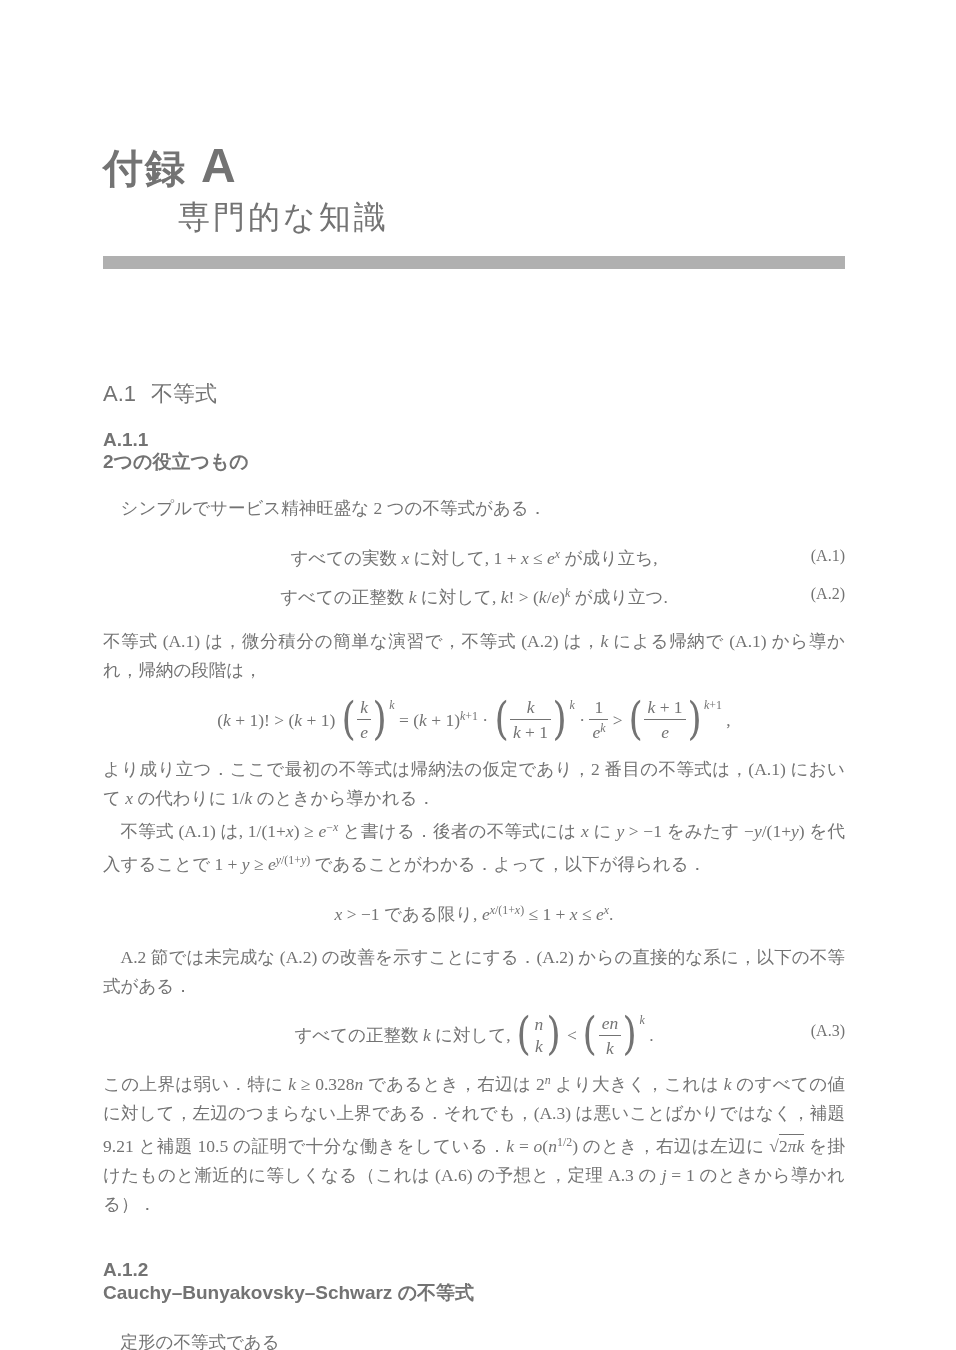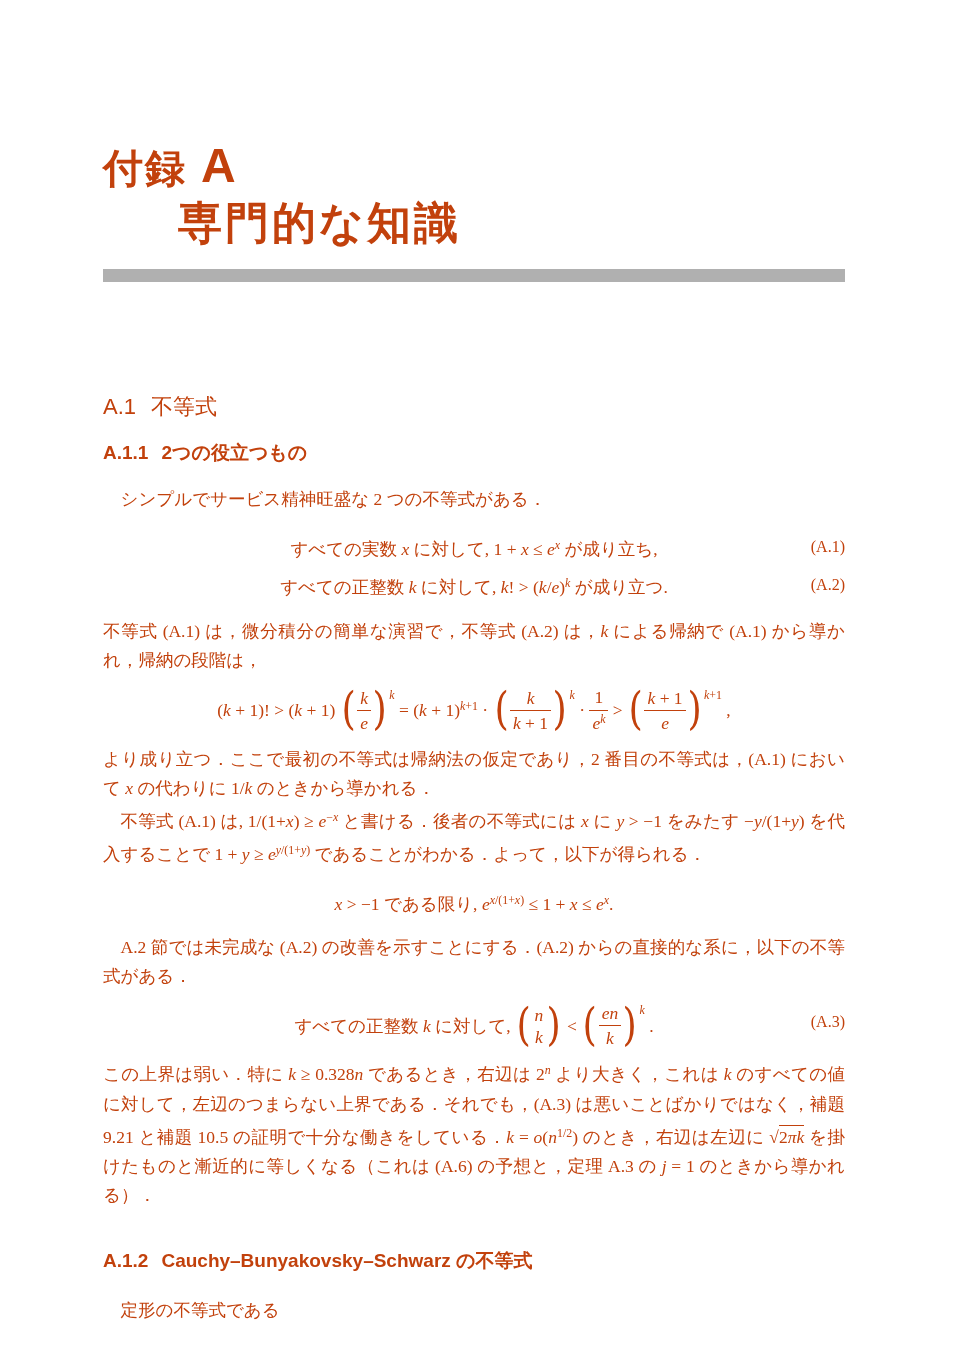--- a/index.html
+++ b/index.html
@@ -1,46 +1,47 @@
 <!DOCTYPE html>
 <html><head>
 <meta charset="utf-8">
 <style>
   html, body { margin: 0; padding: 0; background: #ffffff; }
   .page {
     position: relative;
     width: 956px; height: 1350px;
     box-sizing: border-box;
     background: #ffffff;
-    color: #c2410c;
+    color: #737373;
     padding: 142px 111px 0 103px;
     font-family: "Liberation Serif", "DejaVu Serif", serif;
     overflow: hidden;
   }
   
   .chapter-label { display: flex; align-items: baseline; }
   .chapter-label .jp { font-size: 40px; font-weight: bold; letter-spacing: 2px; line-height: 1.1; }
   .chapter-label .letter {
     font-family: "Liberation Sans", "DejaVu Sans", sans-serif;
     font-size: 48px; font-weight: bold; line-height: 1; margin-left: 14px;
   }
-  .chapter-title { margin: 9px 0 0 75px; font-size: 44px; font-weight: bold; letter-spacing: 3px; line-height: 1.1; }
+  .chapter-title { margin: 9px 0 0 75px; font-size: 32px; font-weight: normal; letter-spacing: 3px; line-height: 1.1; }
   .chapter-rule { height: 13px; margin-top: 21px; background: #b0b0b0; }
   
   .sec-heading {
     margin: 112px 0 0 0;
     font-family: "Liberation Sans", "DejaVu Sans", sans-serif;
     font-size: 22px; font-weight: normal; line-height: 1.2;
     display: flex;
   }
   .sec-heading .num { margin-right: 15px; }
   .subsec-heading {
     font-family: "Liberation Sans", "DejaVu Sans", sans-serif;
     font-size: 19px; font-weight: bold; line-height: 1.2;
     display: flex;
+    flex-direction: column;
   }
   .subsec-heading .num { margin-right: 13px; }
   .subsec-a11 { margin-top: 21px; }
   .subsec-a12 { margin-top: 40px; }
   
   .para { margin: 0; font-size: 17.5px; line-height: 29px; text-align: justify; }
   .indent { text-indent: 1em; }
   .para-intro { margin-top: 20px; }
   .para-derivation { margin-top: 13px; }
   .para-improvement { margin-top: 12px; }

